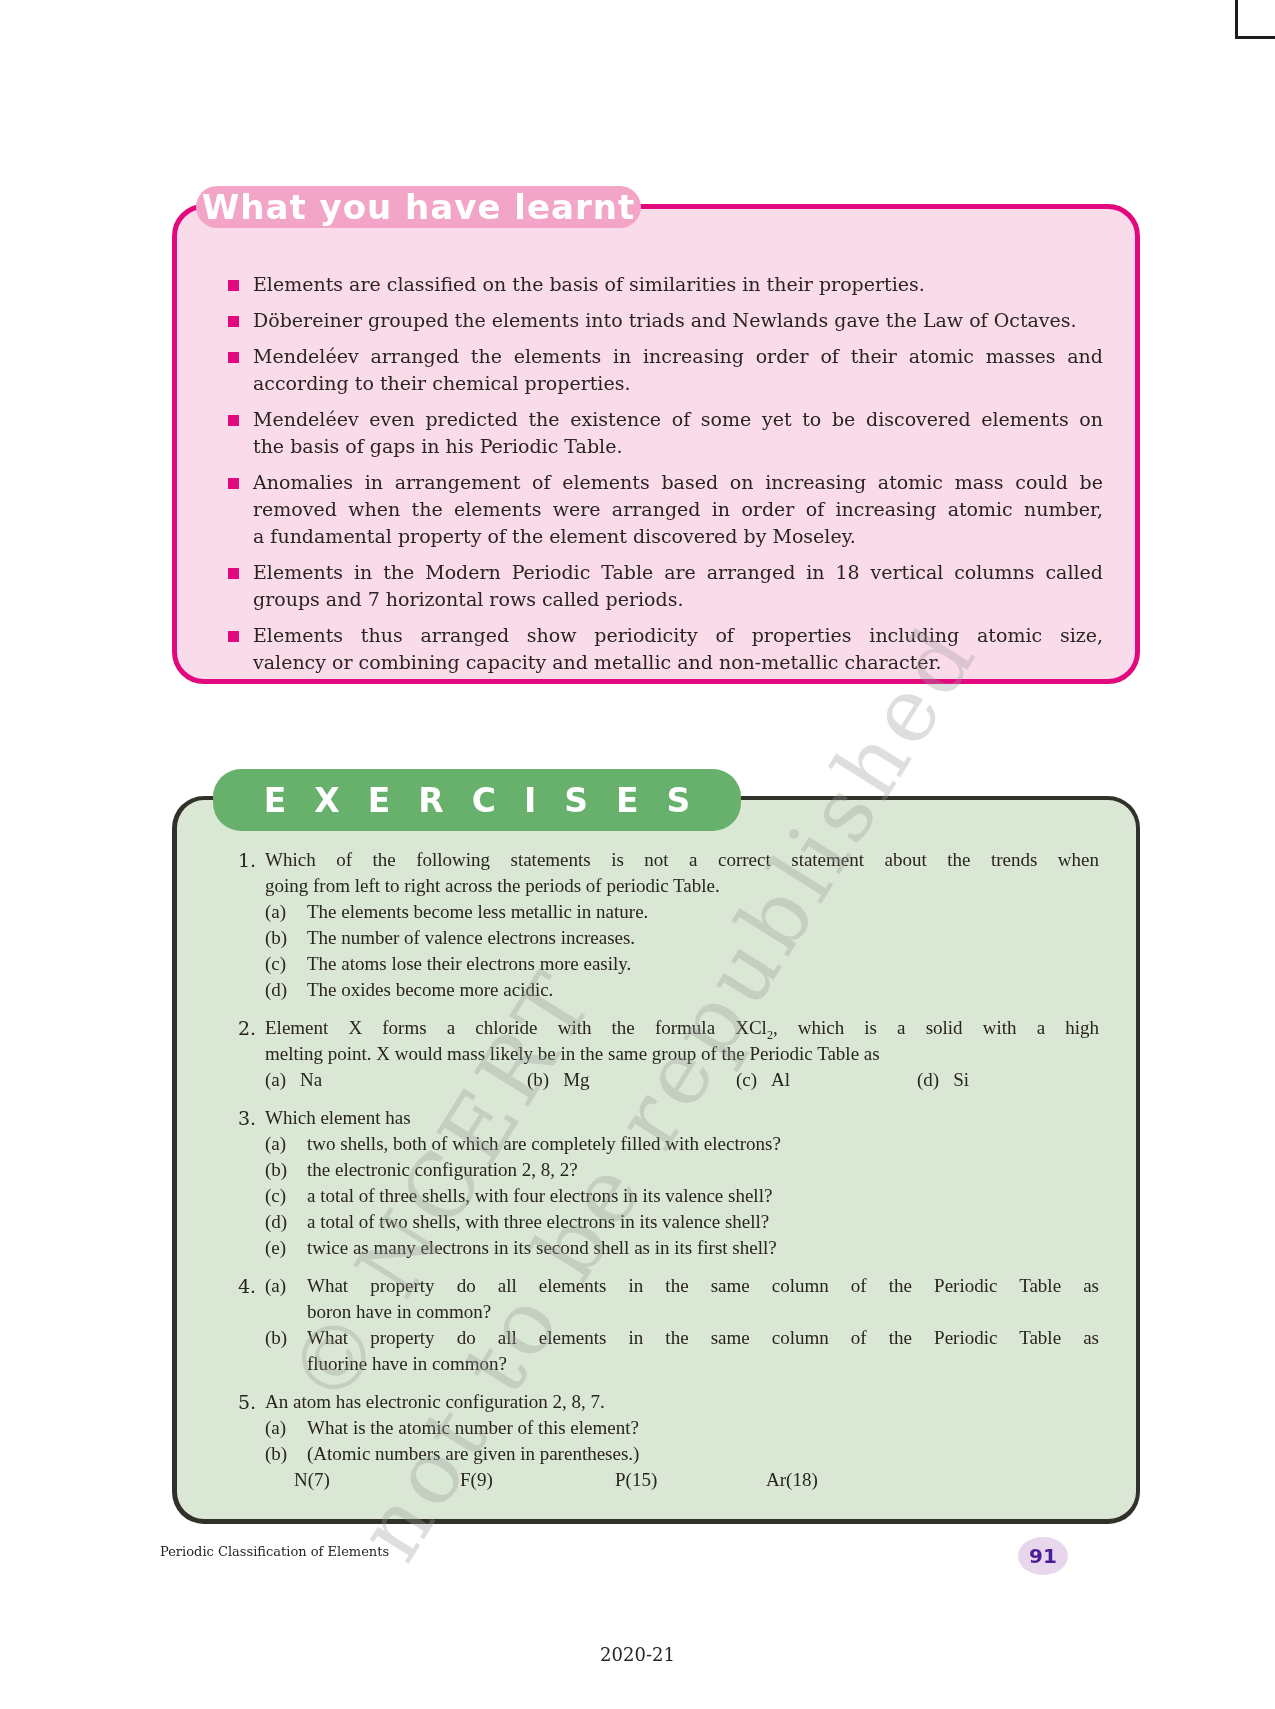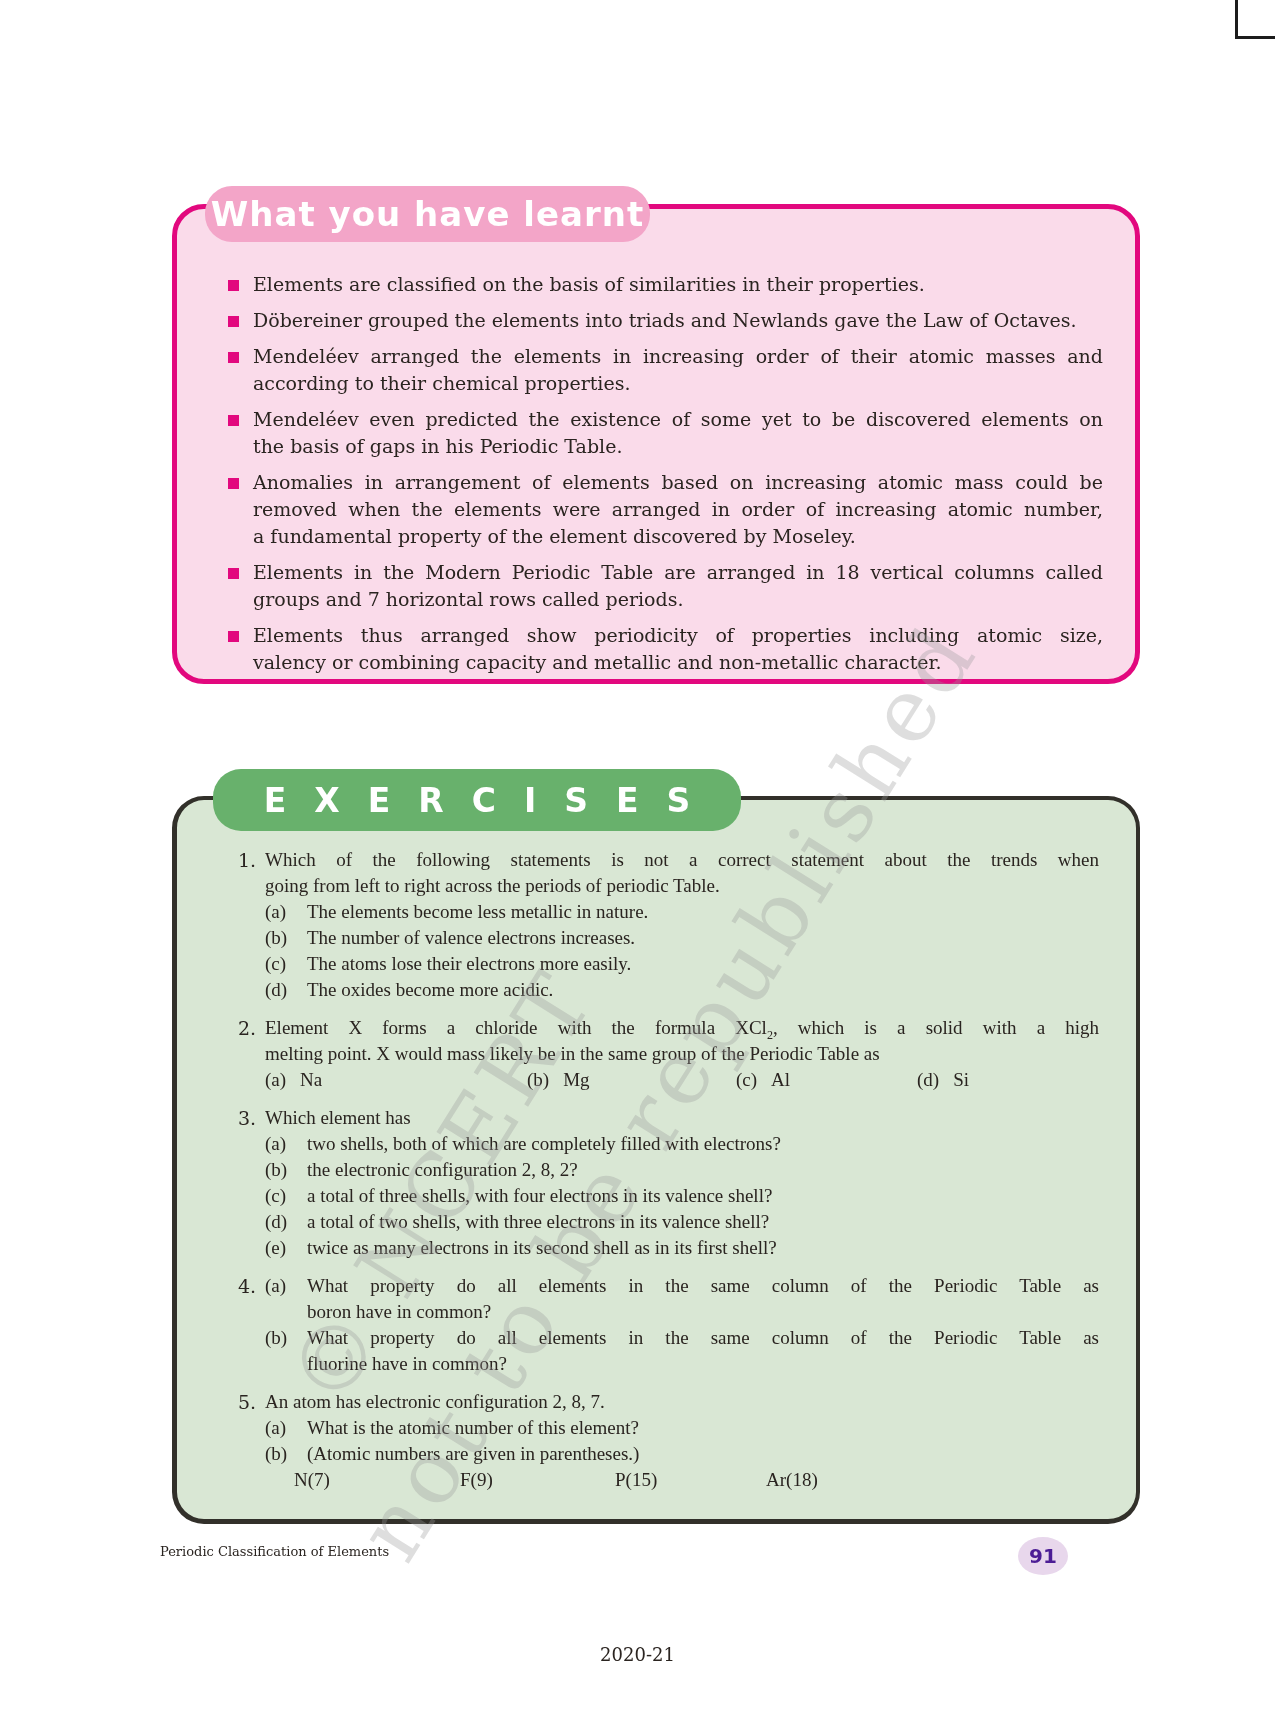--- a/index.html
+++ b/index.html
@@ -16,21 +16,21 @@
 
   
   .box{position:absolute;box-sizing:border-box;border-radius:32px;}
   .learnt-box{left:172px;top:204px;width:968px;height:480px;
     background:var(--pink-bg);border:5px solid var(--magenta);}
   .ex-box{left:172px;top:796px;width:968px;height:728px;
     background:var(--green-bg);border:4px solid var(--border-dark);
     border-left-width:5px;border-bottom-width:5px;}
 
   .tab{position:absolute;display:flex;align-items:center;justify-content:center;}
-  .learnt-tab{left:28px;top:-23px;width:445px;height:56px;
+  .learnt-tab{left:19px;top:-23px;width:445px;height:42px;
     background:var(--pink-tab);border-radius:27px;}
   .ex-tab{left:36px;top:-31px;width:528px;height:62px;
     background:var(--green-tab);border-radius:28px;}
   .tab-title{font-family:"DejaVu Sans", sans-serif;font-weight:bold;color:#ffffff;
     font-size:34px;letter-spacing:1px;white-space:nowrap;}
   .ex-title{font-size:33px;letter-spacing:28px;padding-left:28px;}
 
   
   .learnt-content{position:absolute;left:51px;right:32px;top:62px;}
   .bullet-item{display:grid;grid-template-columns:25px 1fr;margin-bottom:9px;}

